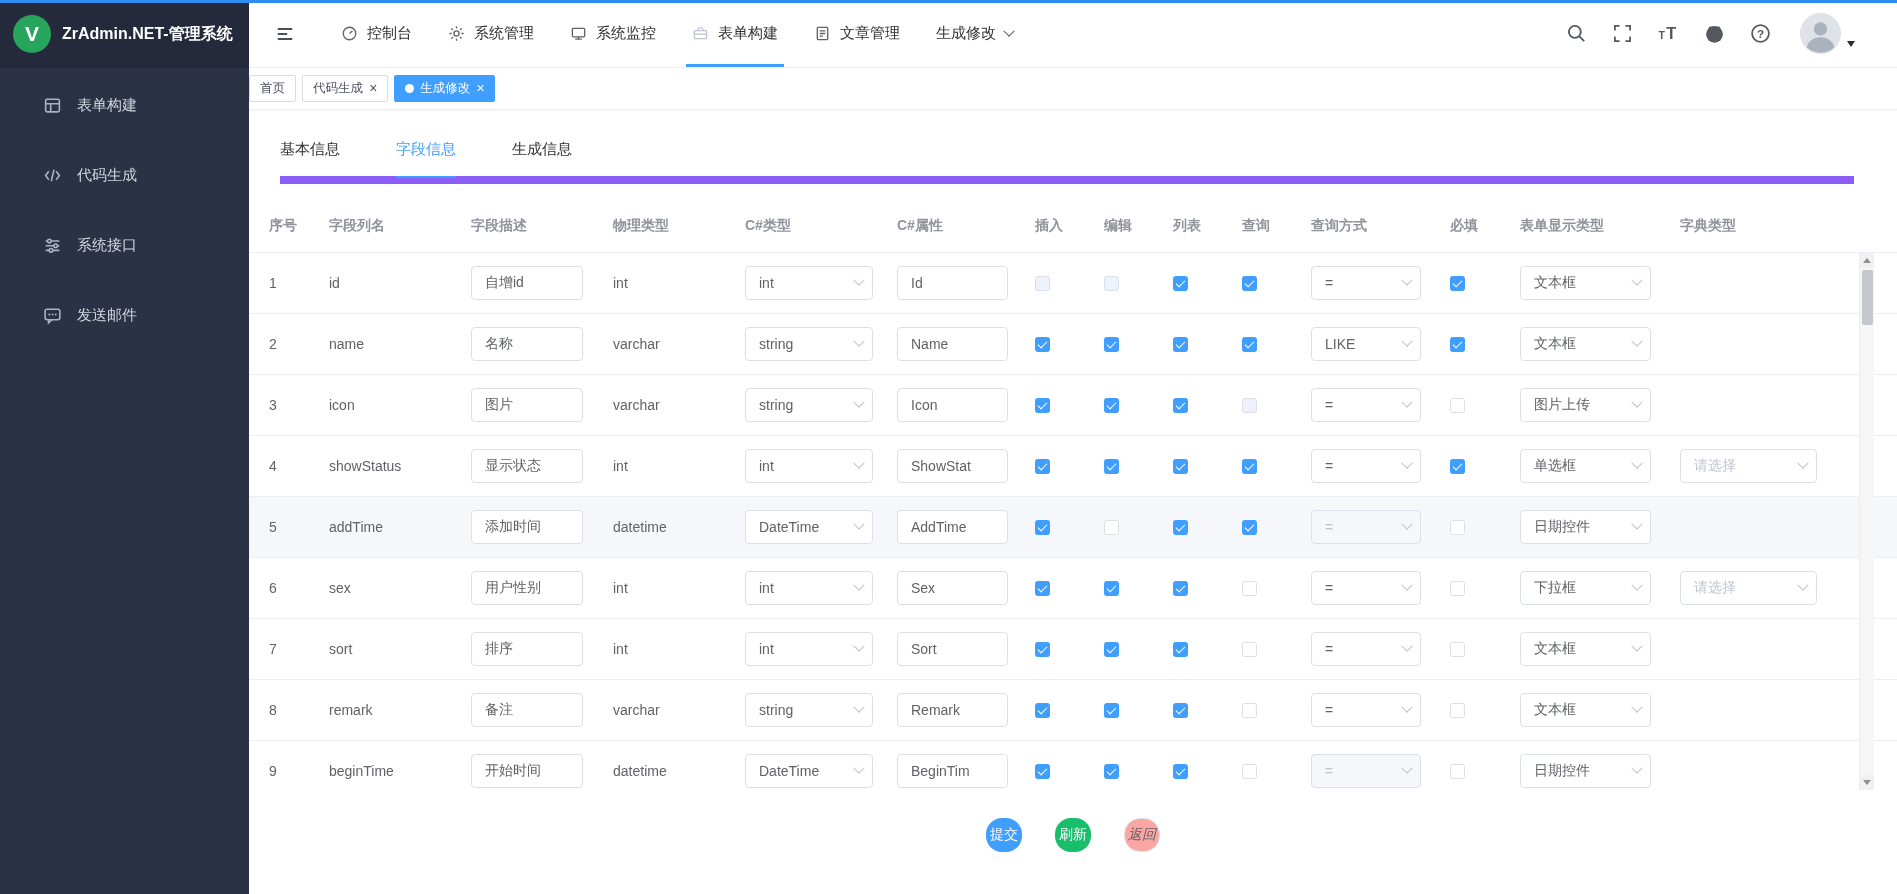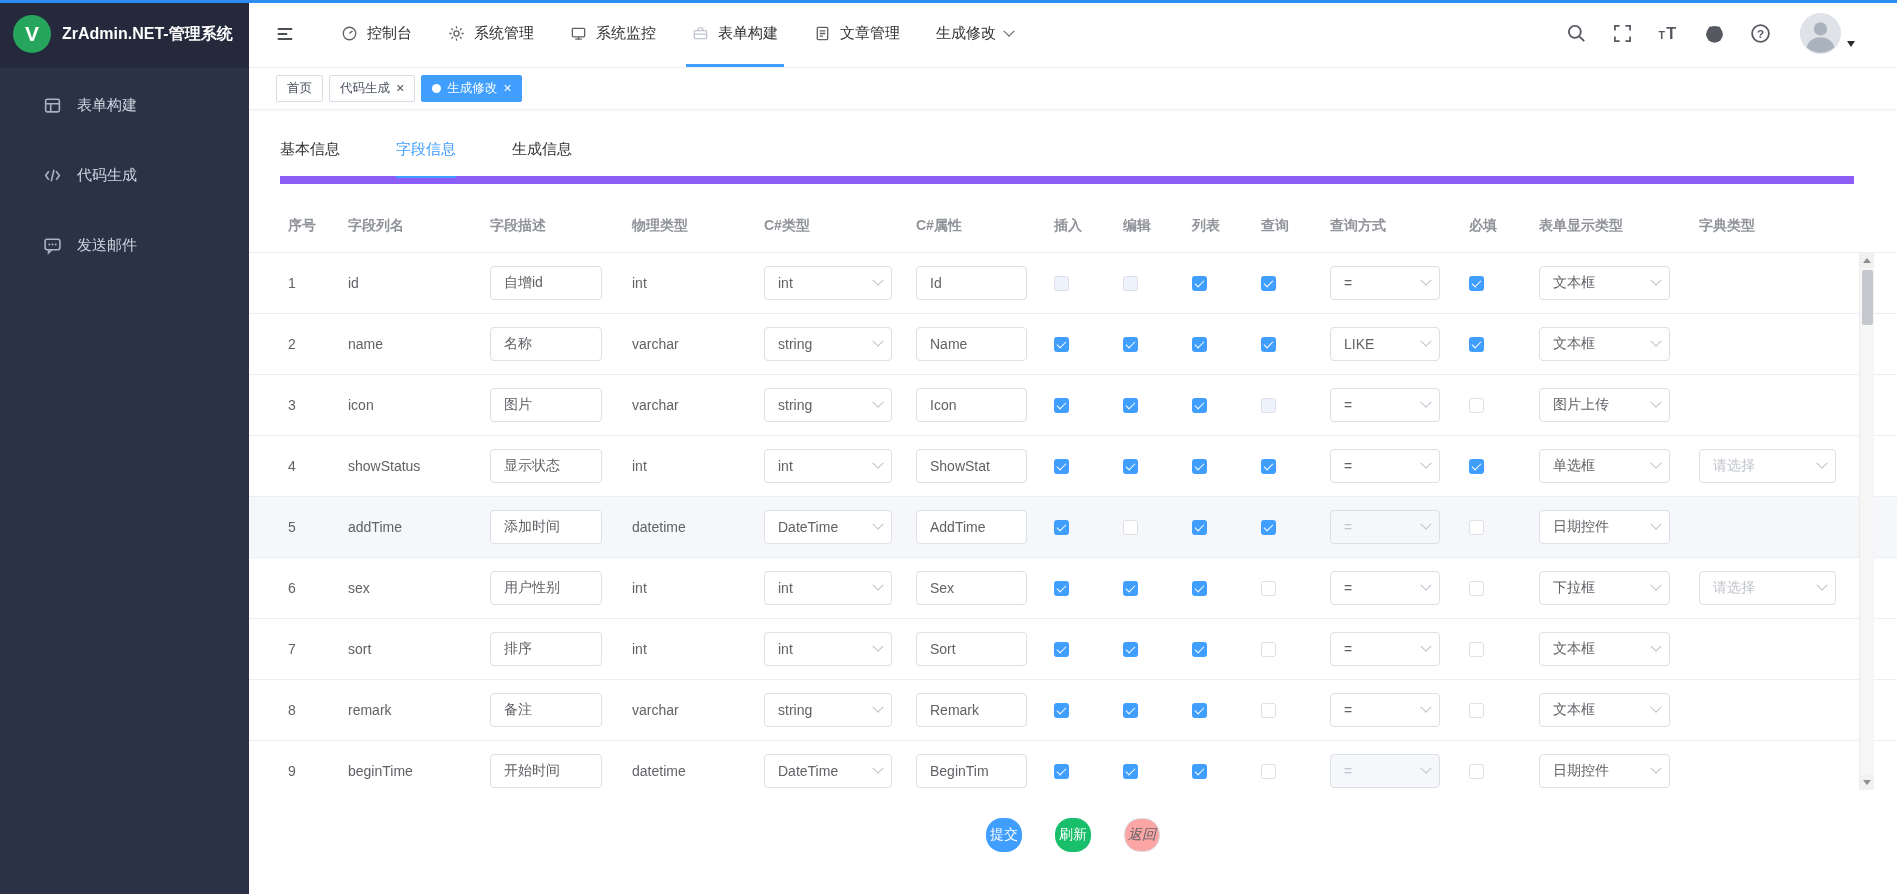--- a/index.html
+++ b/index.html
@@ -31,36 +31,36 @@
   .nav-item--active::after { content: ""; position: absolute; left: 12px; right: 12px; bottom: 0; height: 3px; background: var(--primary, #409eff); }
   .caret-down { width: 8px; height: 8px; border-right: 1.6px solid #606266; border-bottom: 1.6px solid #606266; transform: rotate(45deg) translate(-2px,-2px); display: inline-block; }
   .topbar-right { margin-left: auto; display: flex; align-items: center; gap: 25px; }
   .tb-icon { display: flex; align-items: center; justify-content: center; cursor: pointer; color: #55595f; }
   .tb-icon svg { width: 21px; height: 21px; }
   .avatar-wrap { display: flex; align-items: flex-end; gap: 6px; margin-left: 4px; cursor: pointer; }
   .avatar { width: 41px; height: 41px; border-radius: 50%; overflow: hidden; background: #e2e6eb; }
   .avatar-caret { width: 0; height: 0; border-left: 4px solid transparent; border-right: 4px solid transparent; border-top: 6px solid #2c2c2c; margin-bottom: 7px; }
 
   
-  .tagsbar { height: 42px; flex-shrink: 0; display: flex; align-items: center; gap: 6px; padding-left: 27px; border-bottom: 1px solid #eceef2; box-shadow: 0 1px 3px rgba(0,0,0,0.04); }
+  .tagsbar { height: 42px; flex-shrink: 0; display: flex; align-items: center; gap: 6px; border-bottom: 1px solid #eceef2; box-shadow: 0 1px 3px rgba(0,0,0,0.04); }
   .tag { height: 27px; display: inline-flex; align-items: center; gap: 6px; padding: 0 10px; border: 1px solid #d8dce5; border-radius: 2px; background: #fff; color: #495060; font-size: 12.5px; cursor: pointer; white-space: nowrap; }
   .tag--active { background: var(--primary, #409eff); border-color: var(--primary, #409eff); color: #fff; }
   .tag-dot { width: 9px; height: 9px; border-radius: 50%; background: #fff; }
   .tag-close::before { content: "×"; font-size: 14px; line-height: 1; }
 
   
   .content { flex: 1; position: relative; }
   .tabs { display: flex; margin: 30px 43px 0 31px; border-bottom: 8px solid #8b5cf6; padding-bottom: 0; }
   .tab { font-size: 15px; color: #303133; padding-bottom: 17px; margin-right: 56px; cursor: pointer; position: relative; }
   .tab--active { color: var(--primary, #409eff); }
   .tab--active::after { content: ""; position: absolute; left: 0; right: 0; bottom: -2px; height: 2px; background: var(--primary, #409eff); }
 
   
   .table-wrap { position: relative; margin-top: 16px; }
-  .t-header, .t-row { display: grid; grid-template-columns: 60px 142px 142px 132px 152px 138px 69px 69px 69px 69px 139px 70px 160px 152px; padding-left: 39px; align-items: center; }
+  .t-header, .t-row { display: grid; grid-template-columns: 60px 142px 142px 132px 152px 138px 69px 69px 69px 69px 139px 70px 160px 152px; padding-left: 20px; align-items: center; }
   .t-header { height: 53px; border-bottom: 1px solid #ebeef5; }
   .t-header .hcell { font-size: 14px; font-weight: bold; color: #909399; white-space: nowrap; }
   .t-body { height: 537px; overflow: hidden; }
   .t-row { height: 61px; border-bottom: 1px solid #ebeef5; color: #606266; }
   .t-row--hl { background: #f5f7fa; }
   .cell { display: flex; align-items: center; min-width: 0; }
 
   .inp { width: 112px; height: 34px; border: 1px solid #dcdfe6; border-radius: 4px; padding: 0 13px; font-size: 14px; color: #606266; background: #fff; outline: none; font-family: inherit; }
   .inp--prop { width: 111px; }
 
@@ -112,20 +112,29 @@
             <rect x="2.5" y="3" width="13" height="12" rx="1.5"></rect>
             <path d="M2.5 7.3h13M7.3 7.3V15"></path>
           </svg>
         <span>表单构建</span>
       </div>
       <div class="menu-item">
         <svg viewBox="0 0 18 18" fill="none" stroke="currentColor" stroke-width="1.5">
             <path d="M5.5 5 2.5 9l3 4M12.5 5l3 4-3 4M10.4 3.5 7.8 14.5"></path>
           </svg>
         <span>代码生成</span>
+      </div>
+      <div class="menu-item">
+        <svg viewBox="0 0 18 18" fill="none" stroke="currentColor" stroke-width="1.5">
+            <path d="M2.5 4.8h13M2.5 9.2h13M2.5 13.6h13"></path>
+            <circle cx="6" cy="4.8" r="1.7" fill="#2b3246"></circle>
+            <circle cx="12" cy="9.2" r="1.7" fill="#2b3246"></circle>
+            <circle cx="7.6" cy="13.6" r="1.7" fill="#2b3246"></circle>
+          </svg>
+        <span>系统接口</span>
       </div>
       <div class="menu-item">
         <svg viewBox="0 0 18 18" fill="none" stroke="currentColor" stroke-width="1.5">
             <rect x="2" y="3" width="14" height="10" rx="2"></rect>
             <path d="M5.2 13v3l3.4-3"></path>
             <circle cx="6" cy="8" r="0.9" fill="currentColor" stroke="none"></circle>
             <circle cx="9" cy="8" r="0.9" fill="currentColor" stroke="none"></circle>
             <circle cx="12" cy="8" r="0.9" fill="currentColor" stroke="none"></circle>
           </svg>
         <span>发送邮件</span>

